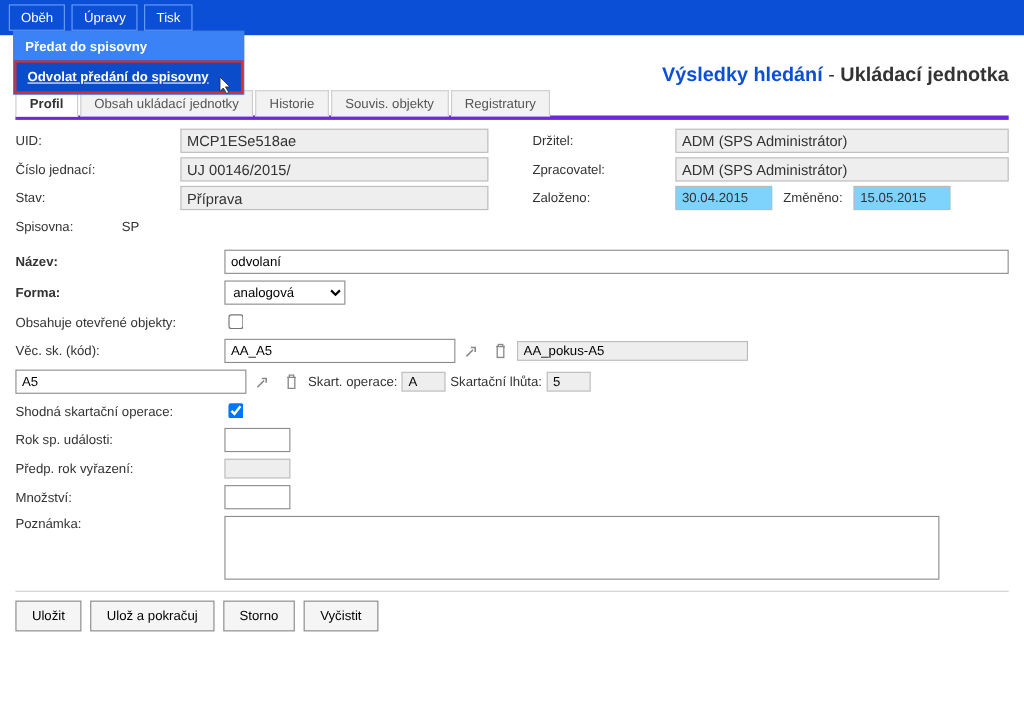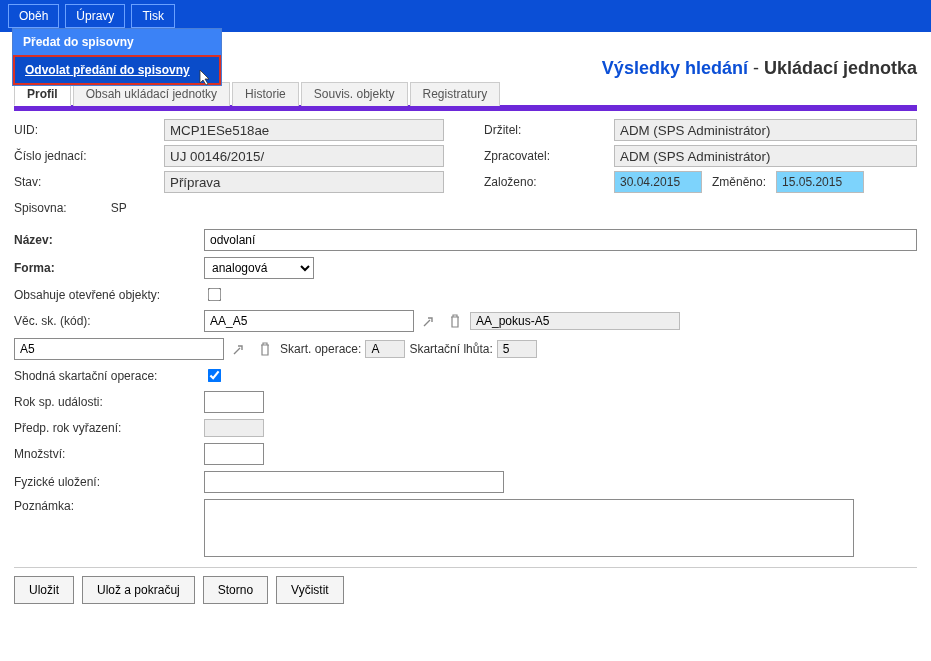--- a/index.html
+++ b/index.html
@@ -64,21 +64,21 @@
     padding: 4px 14px 0 14px;
     margin-top: 22px;
   }
   .header-title {
     font-size: 18px;
   }
   .header-title .blue { color: #0b4fd6; font-weight: bold; }
   .header-title .black { color: #333; font-weight: bold; }
   .tabs {
     display: flex;
-    border-bottom: 6px solid #6d28d9;
+    border-bottom: 4px solid #6d28d9;
     margin: 2px 14px 8px 14px;
   }
   .tab {
     border: 1px solid #ccc;
     border-bottom: none;
     background: #f2f2f2;
     padding: 4px 12px;
     margin-right: 2px;
     color: #555;
     cursor: pointer;
@@ -265,24 +265,20 @@
     <input type="text" class="edit tiny" value="" style="">
   </div>
   <div class="frow">
     <div class="flabel normal">Předp. rok vyřazení:</div>
     <input type="text" class="ro tiny" readonly="" value="" style="">
   </div>
   <div class="frow">
     <div class="flabel normal">Množství:</div>
     <input type="text" class="edit tiny" value="" style="">
   </div>
-  <div class="frow">
-    <div class="flabel normal">Fyzické uložení:</div>
-    <input type="text" class="edit" style="width: 300px;" value="">
-  </div>
   <div class="frow" style="align-items:flex-start;">
     <div class="flabel normal">Poznámka:</div>
     <textarea class="edit" style=""></textarea>
   </div>
 </div>
 
 <div class="divider"></div>
 
 <div class="btnbar">
   <button class="form-btn">Uložit</button>

